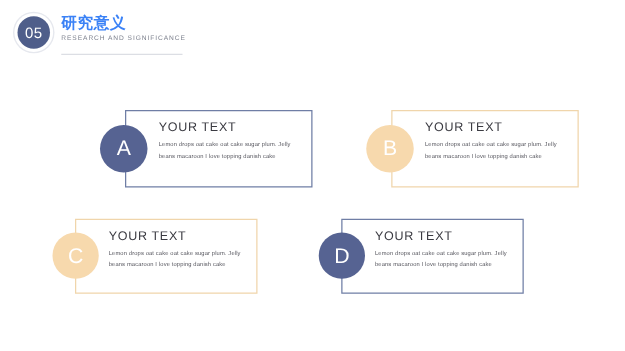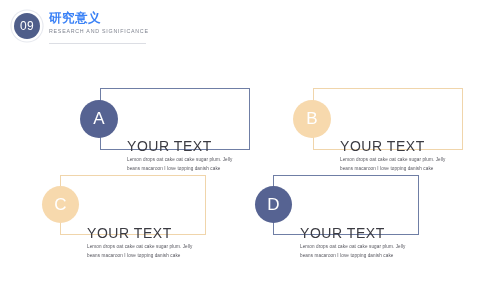--- a/index.html
+++ b/index.html
@@ -87,26 +87,25 @@
     color: #ffffff;
     font-size: 17px;
     font-weight: normal;
     z-index: 2;
   }
   .card-content {
     position: absolute;
     z-index: 3;
   }
   .card-heading {
-    font-size: 14px;
+    font-size: 10px;
     color: #3b3b42;
     letter-spacing: 0.55px;
     line-height: 11px;
     white-space: nowrap;
-    margin-top: 44px;
   }
   .card-body {
     font-size: 4.6px;
     color: #55555d;
     line-height: 8.6px;
     letter-spacing: 0.12px;
     margin-top: 4px;
     width: 112px;
   }
 
@@ -135,21 +134,21 @@
   #card-d { left: 273px; top: 175px; width: 146px; height: 60px; }
   #card-d .card-box { width: 146px; height: 60px; }
   #card-d .card-circle { left: -18px; top: 11px; width: 37px; height: 37px; }
   #card-d .card-content { left: 27px; top: 9px; }
 </style>
 </head>
 <body>
 
 <div class="header">
   <div class="header-circle">
-    <span>09</span>
+    <span>05</span>
   </div>
   <div class="header-texts">
     <div class="header-title">研究意义</div>
     <div class="header-sub">RESEARCH AND SIGNIFICANCE</div>
   </div>
   <div class="header-rule"></div>
 </div>
 
 <div class="card v-blue" id="card-a">
   <div class="card-box"></div>

